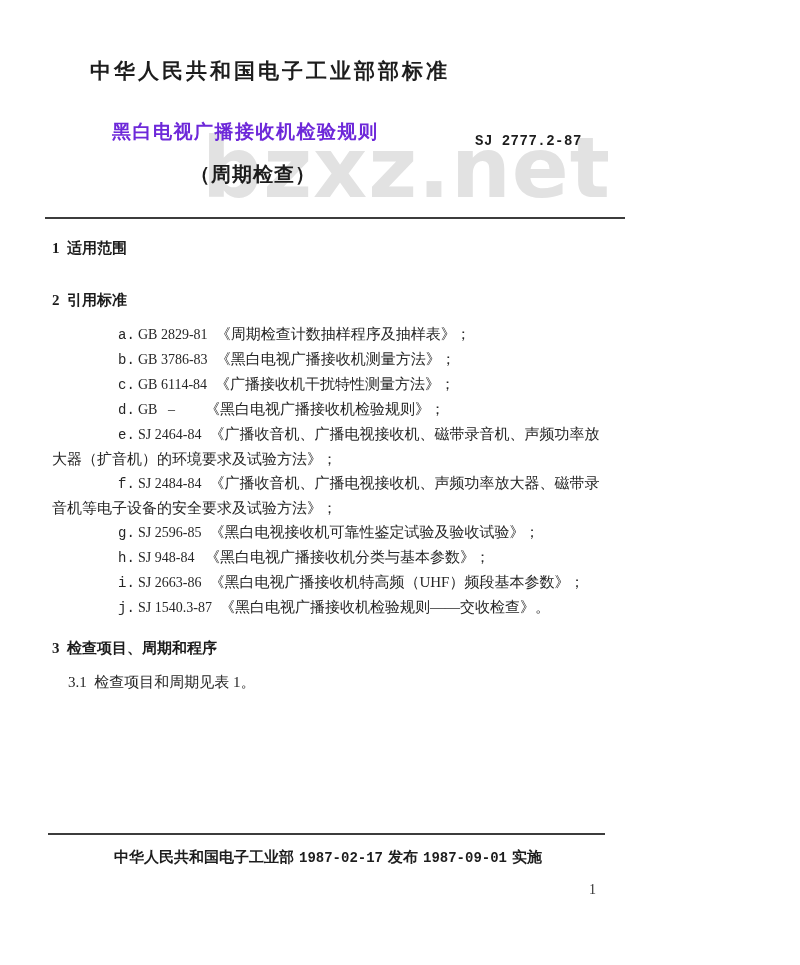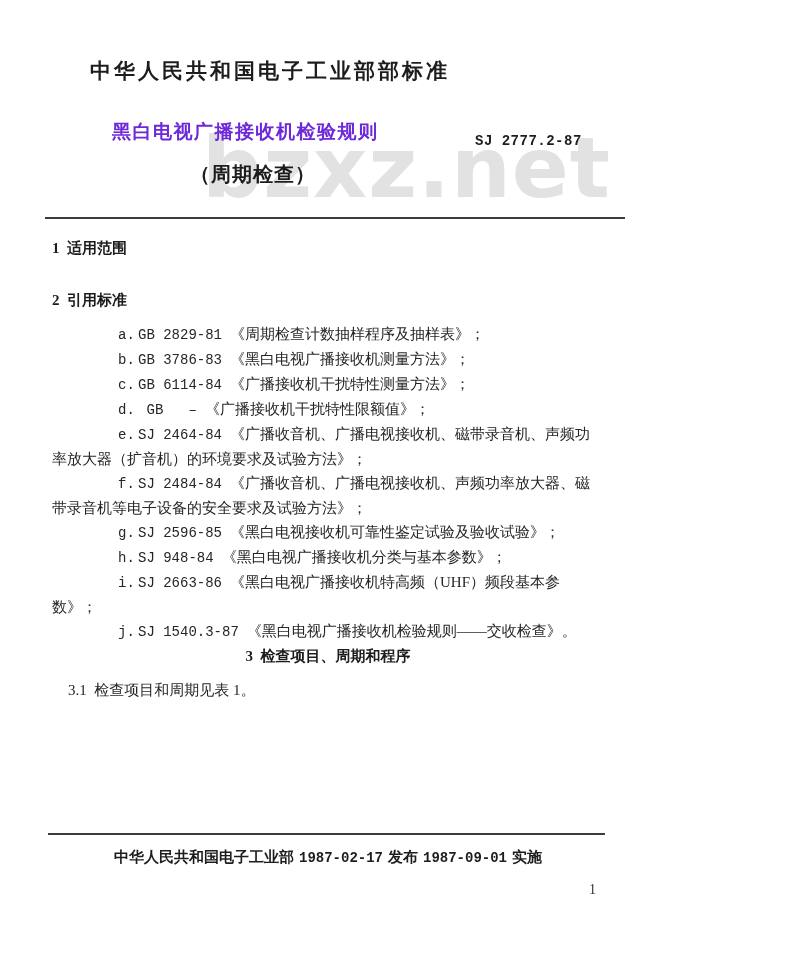--- a/index.html
+++ b/index.html
@@ -47,35 +47,34 @@
   .main {
     position:absolute; top:236px; left:52px; width:552px; z-index:2;
     font-size:15px; line-height:24px; color:#262626;
   }
   .sec-heading {
     margin:0; font-size:15px; line-height:24px; font-weight:bold;
     color:#1c1c1c; white-space:pre-wrap;
   }
   .sec-heading.h1 { margin-bottom:28px; }
   .sec-heading.h2 { margin-bottom:10px; }
-  .sec-heading.h3 { margin-top:0;text-align:center; }
+  .sec-heading.h3 { margin-top:16px; }
   .body-para {
     margin:0 0 12px 0; text-indent:33px; text-align:justify;
   }
   .clause { margin:10px 0 0 16px; white-space:pre-wrap; }
   .ref-item { margin:0; text-indent:33px; }
   .ref-letter {
     display:inline-block; width:20px;
     font-family:"Liberation Mono", monospace; font-size:14px;
   }
   .ref-code {
     display:inline-block; min-width:92px; margin-right:8px;
-    font-family:Liberation Mono, monospace; font-size:14px;
+    font-family:Liberation Serif, serif; font-size:14px;
     white-space:pre;
-    text-align:right;
   }
   
   .rule-bottom {
     position:absolute; top:833px; left:48px; width:557px; height:2px;
     background:#3c3c3c; z-index:2;
   }
   .footer-row {
     position:absolute; top:845px; left:50px; width:556px; z-index:2;
     display:flex; justify-content:center; align-items:baseline;
     font-size:15px; font-weight:bold; color:#1d1d1d; line-height:24px;
@@ -109,21 +108,21 @@
 
     <p class="sec-heading h1">1  适用范围</p>
 
 
     <p class="sec-heading h2">2  引用标准</p>
 
     <div>
       <p class="ref-item"><span class="ref-letter">a.</span><span class="ref-code">GB 2829-81</span><span>《周期检查计数抽样程序及抽样表》；</span></p>
       <p class="ref-item"><span class="ref-letter">b.</span><span class="ref-code">GB 3786-83</span><span>《黑白电视广播接收机测量方法》；</span></p>
       <p class="ref-item"><span class="ref-letter">c.</span><span class="ref-code">GB 6114-84</span><span>《广播接收机干扰特性测量方法》；</span></p>
-      <p class="ref-item"><span class="ref-letter">d.</span><span class="ref-code">GB   –</span><span>《广播接收机干扰特性限额值》；</span></p>
+      <p class="ref-item"><span class="ref-letter">d.</span><span class="ref-code">GB   –</span><span>《黑白电视广播接收机检验规则》；</span></p>
       <p class="ref-item"><span class="ref-letter">e.</span><span class="ref-code">SJ 2464-84</span><span>《广播收音机、广播电视接收机、磁带录音机、声频功率放大器（扩音机）的环境要求及试验方法》；</span></p>
       <p class="ref-item"><span class="ref-letter">f.</span><span class="ref-code">SJ 2484-84</span><span>《广播收音机、广播电视接收机、声频功率放大器、磁带录音机等电子设备的安全要求及试验方法》；</span></p>
       <p class="ref-item"><span class="ref-letter">g.</span><span class="ref-code">SJ 2596-85</span><span>《黑白电视接收机可靠性鉴定试验及验收试验》；</span></p>
       <p class="ref-item"><span class="ref-letter">h.</span><span class="ref-code">SJ 948-84</span><span>《黑白电视广播接收机分类与基本参数》；</span></p>
       <p class="ref-item"><span class="ref-letter">i.</span><span class="ref-code">SJ 2663-86</span><span>《黑白电视广播接收机特高频（UHF）频段基本参数》；</span></p>
       <p class="ref-item"><span class="ref-letter">j.</span><span class="ref-code">SJ 1540.3-87</span><span>《黑白电视广播接收机检验规则——交收检查》。</span></p>
     </div>
 
     <p class="sec-heading h3">3  检查项目、周期和程序</p>
 

